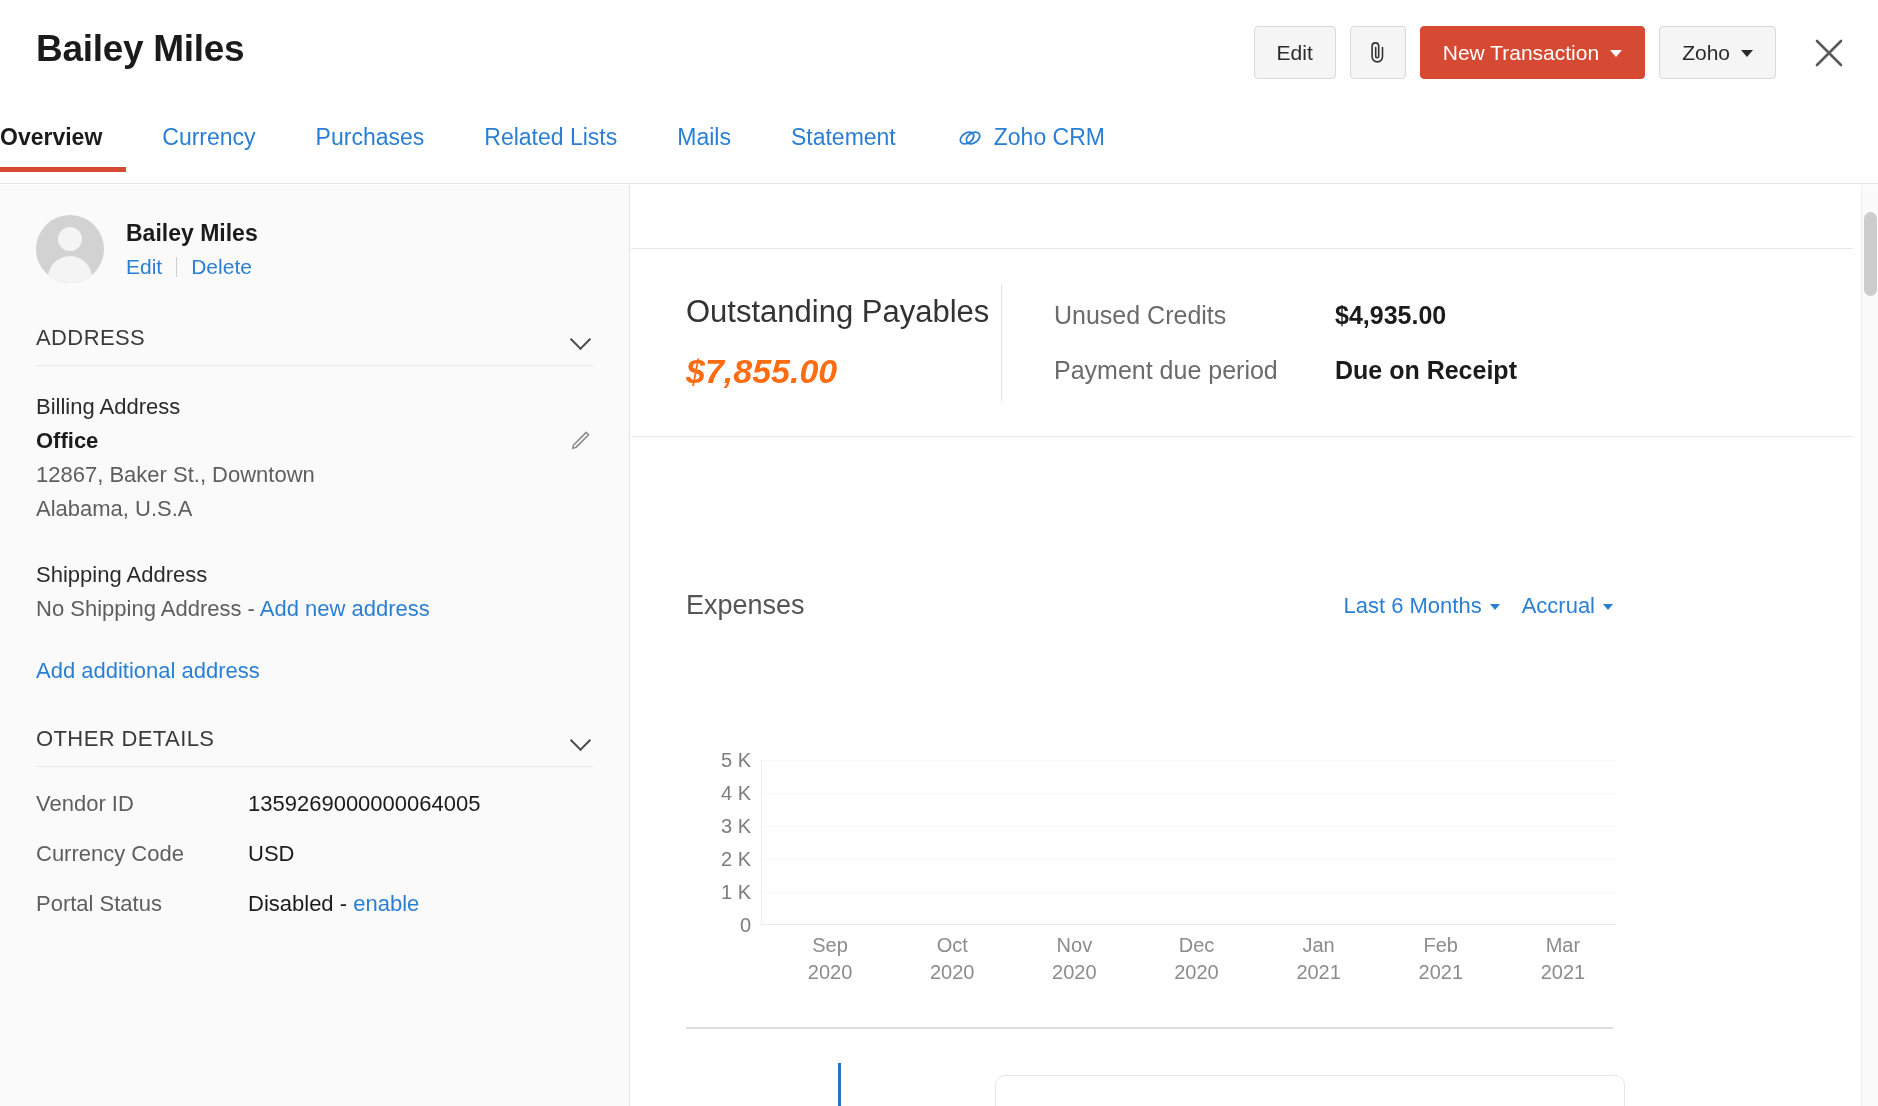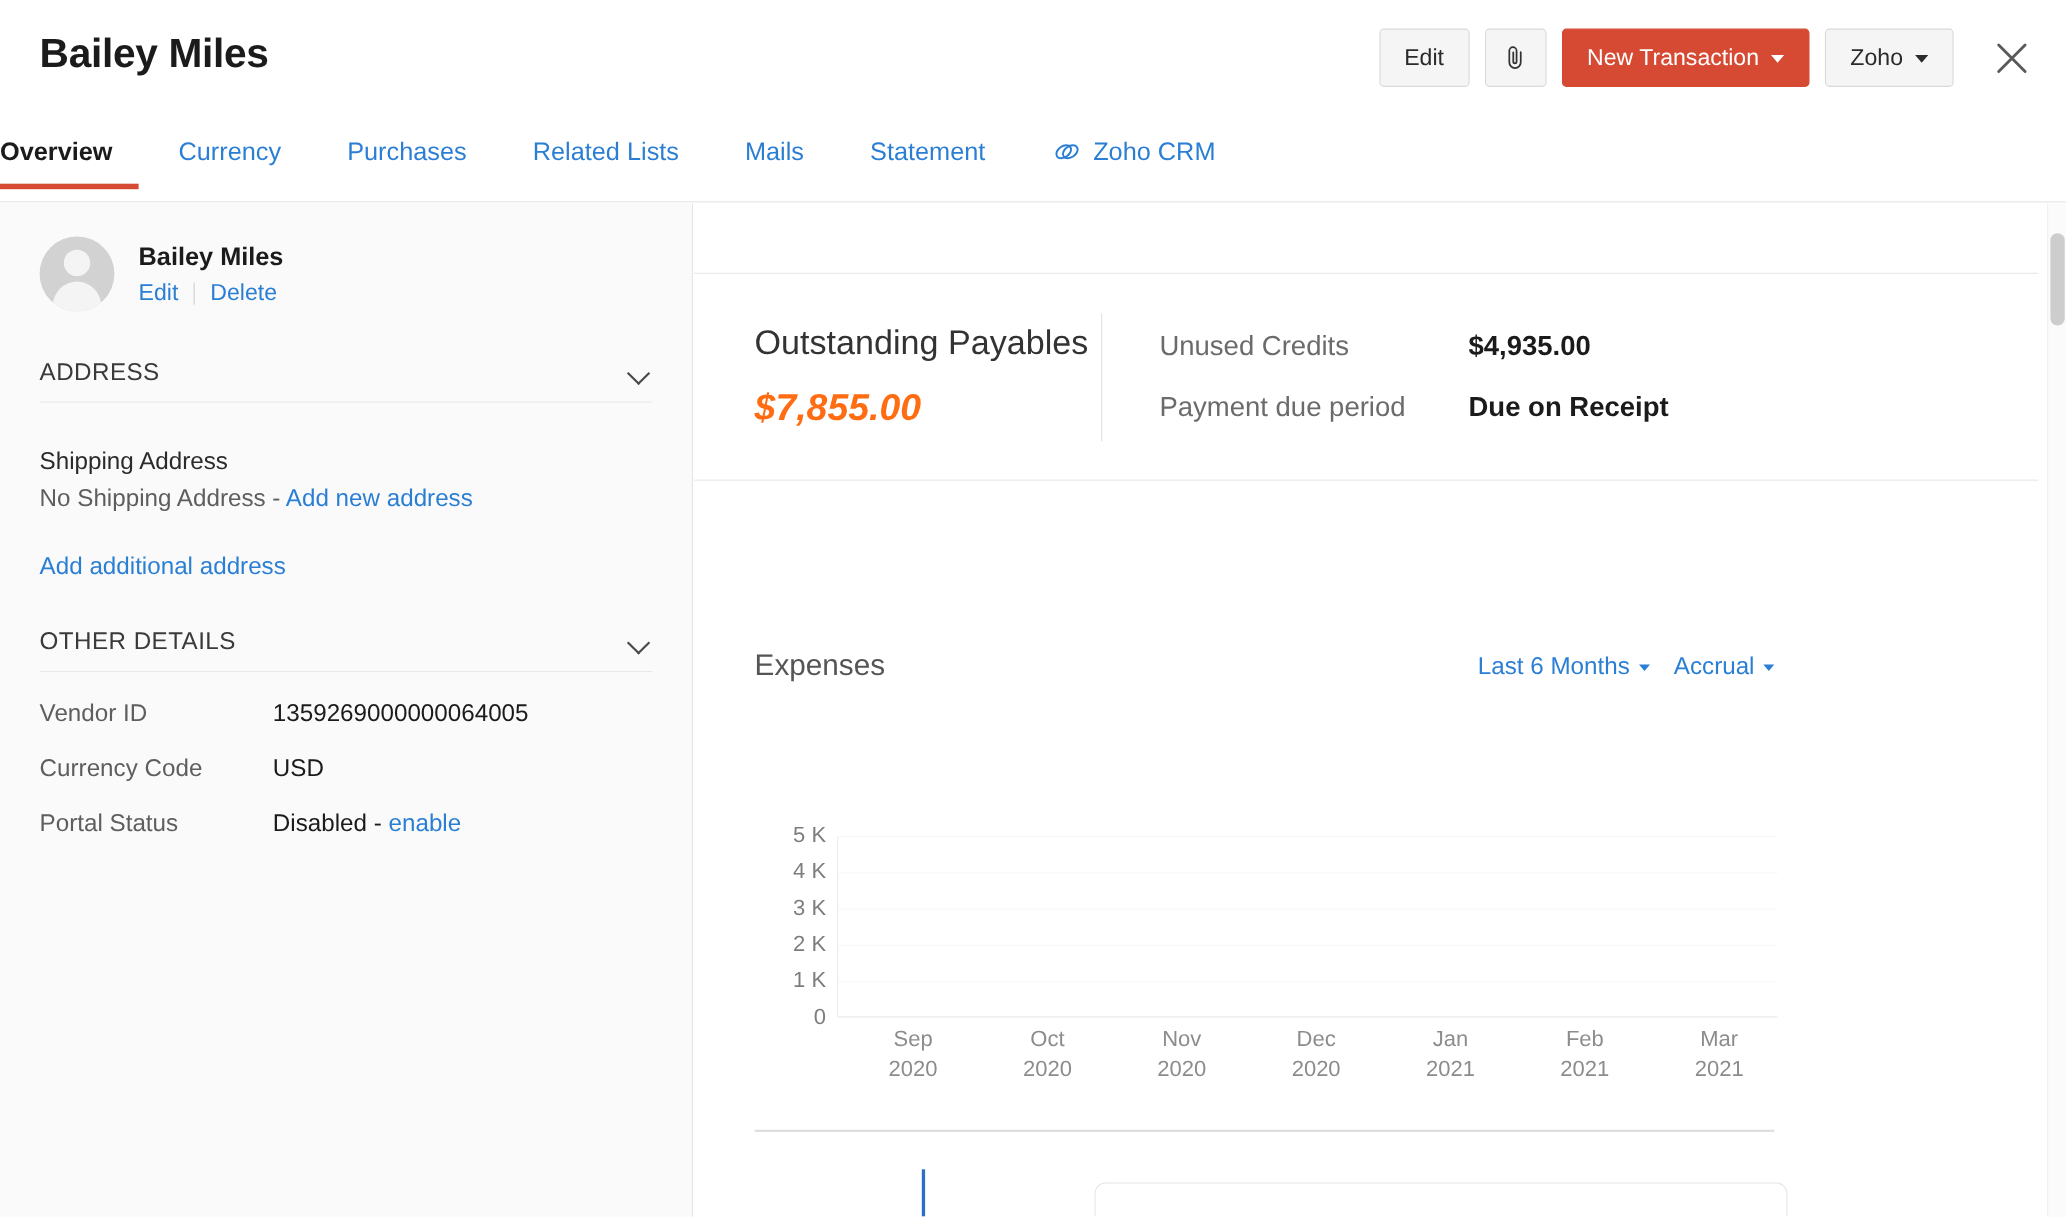--- a/index.html
+++ b/index.html
@@ -266,20 +266,33 @@
         <a>Delete</a>
       </div>
     </div>
   </div>
 
   <div class="section-head">
     <span class="label">ADDRESS</span>
     <span class="chev"></span>
   </div>
 
+  <div>
+    <div class="addr-label">Billing Address</div>
+    <div class="addr-office">
+      <span>Office</span>
+      <span class="pencil">
+        <svg width="26" height="26" viewBox="0 0 26 26">
+          <path d="M19.2 4.4l2.4 2.4-12.6 12.6-3.4 1 1-3.4z" fill="none" stroke="#888" stroke-width="1.5" stroke-linejoin="round"></path>
+        </svg>
+      </span>
+    </div>
+    <div class="addr-line">12867, Baker St., Downtown</div>
+    <div class="addr-line">Alabama, U.S.A</div>
+  </div>
 
   <div class="addr-block-2">
     <div class="addr-label" style="margin-top:0;font-weight:normal">Shipping Address</div>
     <div class="addr-line">
       <span>No Shipping Address</span>
       <span>-</span>
       <span class="muted-link">Add new address</span>
     </div>
   </div>
 

